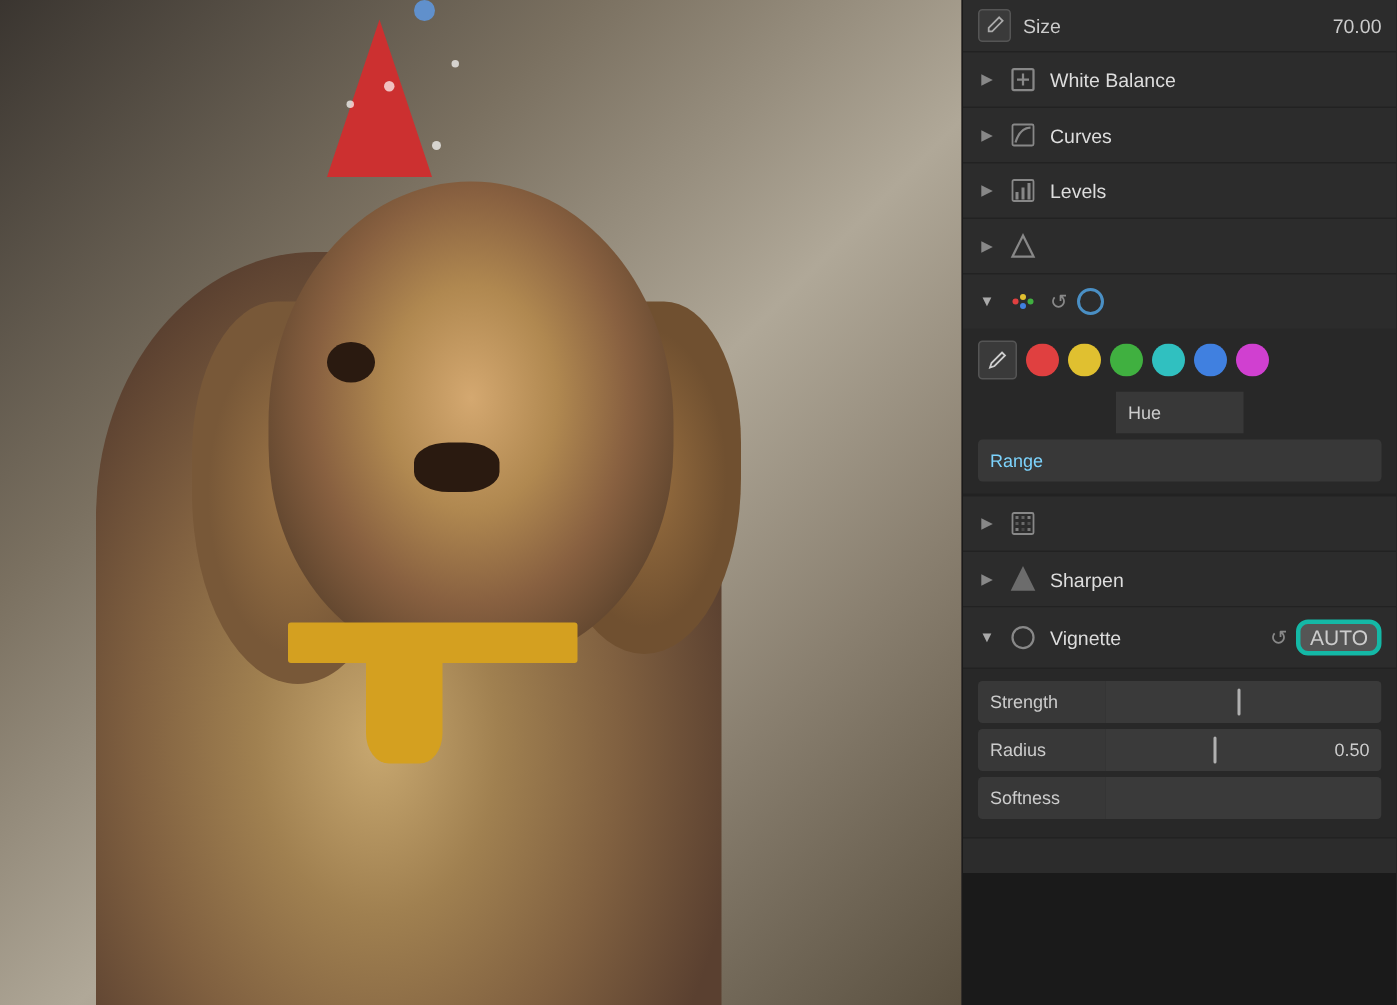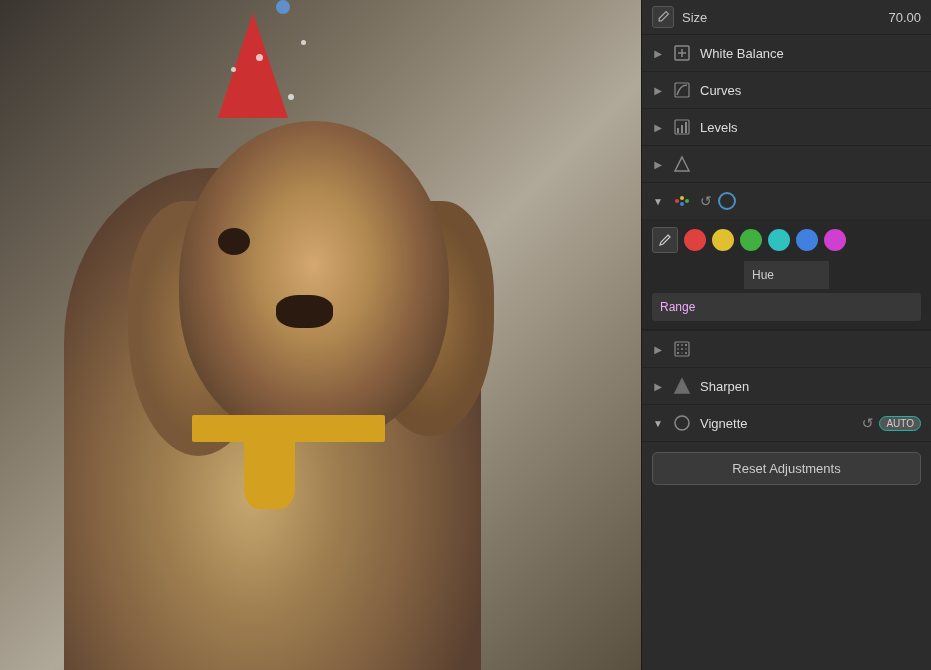--- a/index.html
+++ b/index.html
@@ -16,21 +16,21 @@
     #image-panel {
       flex: 1;
       position: relative;
       overflow: hidden;
       background: #2a2a2a;
     }
 
     
     #right-panel {
       width: 290px;
-      height: 670px;
+      height: 582px;
       background: #2c2c2c;
       display: flex;
       flex-direction: column;
       overflow-y: auto;
       overflow-x: hidden;
       border-left: 1px solid #1a1a1a;
     }
 
     #right-panel::-webkit-scrollbar {
       width: 6px;
@@ -211,21 +211,21 @@
       width: 3px;
       background: rgba(255,255,255,0.8);
       border-radius: 2px;
       left: 50%;
       transform: translateX(-50%);
     }
 
     .range-label {
       padding: 6px 8px;
       font-size: 12px;
-      color: #f0abfc;
+      color: #7dd3fc;
       background: #383838;
       height: 28px;
       display: flex;
       align-items: center;
       border-radius: 3px;
     }
 
     
     .vignette-content {
       background: #282828;
@@ -260,23 +260,23 @@
       background: #3a3a3a;
       position: relative;
       cursor: pointer;
     }
 
     
     .auto-badge {
       background: #555;
       border-radius: 8px;
       padding: 1px 6px;
-      font-size: 10px;
-      color: #ccc;
-      border: 1px solid #14b8a6;
+      font-size: 14px;
+      color: #ccc;
+      border: 3px solid #14b8a6;
     }
 
     
     .reset-btn {
       margin: 10px;
       padding: 8px;
       background: #3a3a3a;
       border: 1px solid #555;
       border-radius: 5px;
       text-align: center;
@@ -506,17 +506,40 @@
           <circle cx="9" cy="9" r="7" stroke="#888" stroke-width="1.5"></circle>
         </svg>
       </span>
       <span class="section-label">Vignette</span>
       <div class="section-actions">
         <span style="color:#888; font-size:14px;">↺</span>
         <span class="auto-badge">AUTO</span>
       </div>
     </div>
 
-  </div>
-
-  <div class="reset-btn">Reset Adjustments</div>
+    <div class="vignette-content">
+
+      <div class="vignette-slider-row">
+        <div class="vignette-label">Strength</div>
+        <div class="vignette-track">
+          <div style="position:absolute; top:50%; left:48%; transform:translateY(-50%); width:2px; height:18px; background:rgba(255,255,255,0.6); border-radius:1px;"></div>
+        </div>
+      </div>
+
+      <div class="vignette-slider-row">
+        <div class="vignette-label">Radius</div>
+        <div style="flex:1; height:100%; background:#3a3a3a; position:relative; display:flex; align-items:center;">
+          <div style="flex:1; height:100%; position:relative;">
+            <div style="position:absolute; top:50%; left:50%; transform:translateY(-50%); width:2px; height:18px; background:rgba(255,255,255,0.6); border-radius:1px;"></div>
+          </div>
+          <span style="font-size:12px; color:#ccc; padding:0 8px; white-space:nowrap;">0.50</span>
+        </div>
+      </div>
+
+      <div class="vignette-slider-row">
+        <div class="vignette-label">Softness</div>
+        <div class="vignette-track"></div>
+      </div>
+    </div>
+  </div>
+
 
 </div>
 
 </body></html>

